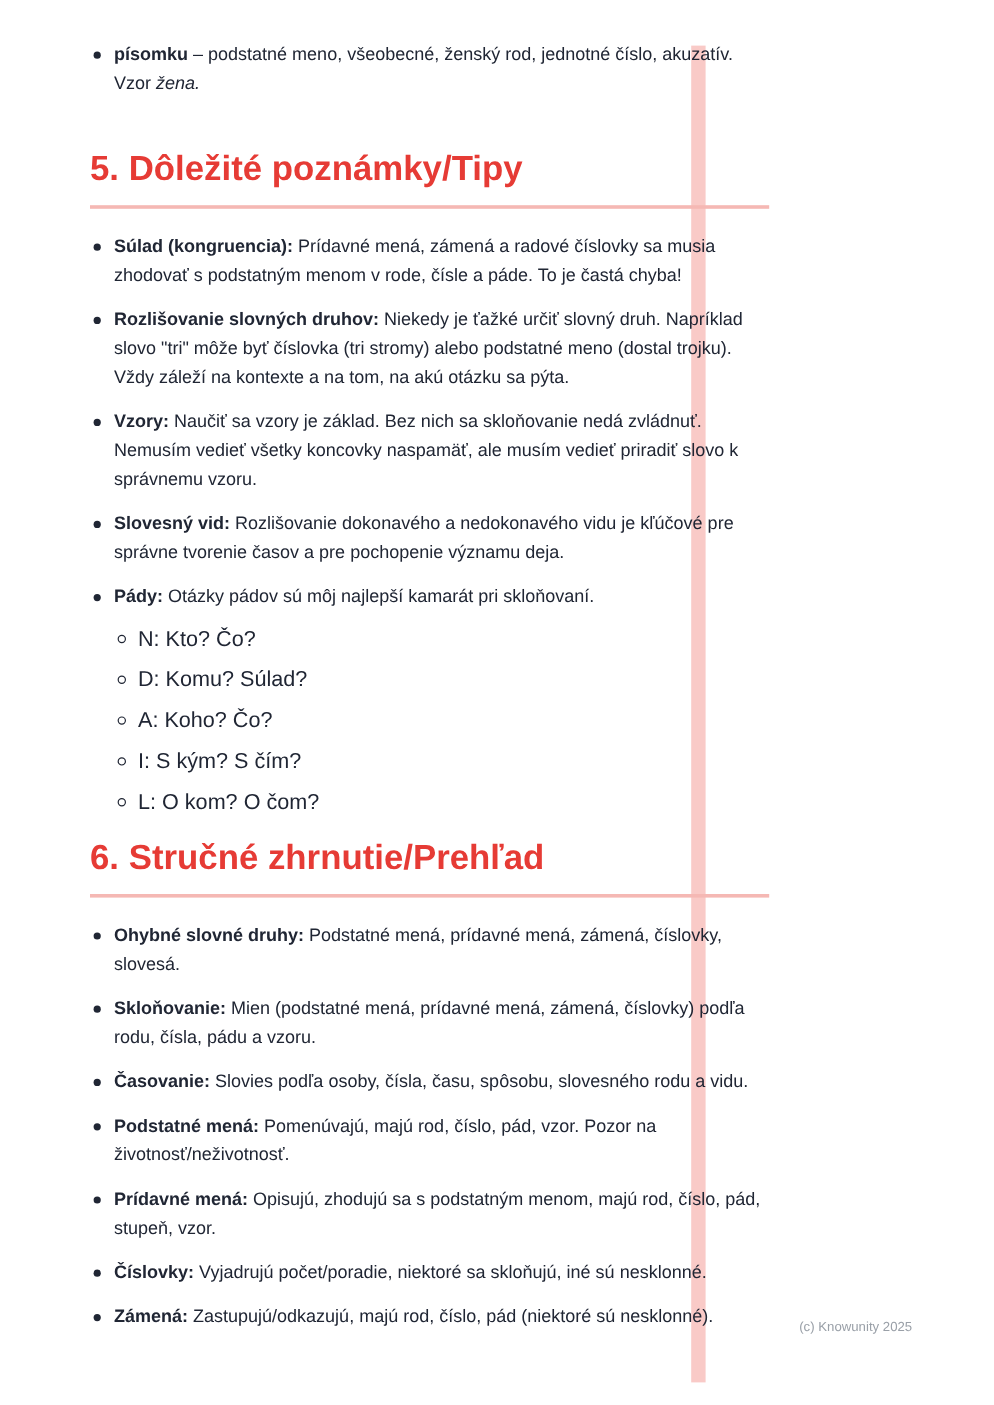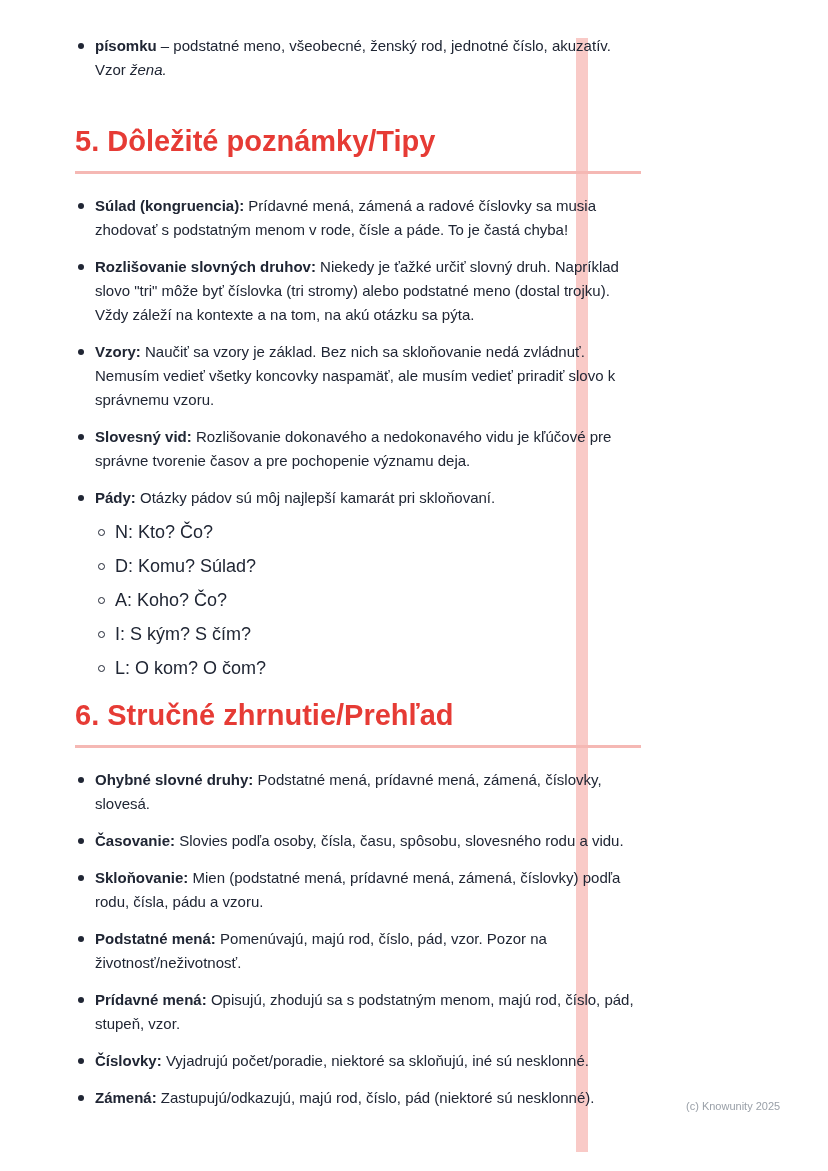--- a/index.html
+++ b/index.html
@@ -79,21 +79,21 @@
     width: 5px;
     height: 5px;
     border-radius: 50%;
     border: 1px solid var(--text, #202634);
     background: transparent;
   }
   ul.sub-bullets > li:last-child { margin-bottom: 0; }
 
   .watermark {
     position: absolute;
-    left: 686px;
+    left: 666px;
     top: 1100px;
     font-size: 11px;
     color: var(--watermark, #9aa0a8);
     z-index: 2;
     white-space: nowrap;
   }
 </style>
 </head>
 <body>
 
@@ -144,26 +144,26 @@
     </ul>
 
     <h2 class="section-title second">6. Stručné zhrnutie/Prehľad</h2>
 
     <ul class="bullets">
       <li>
         <strong class="lead">Ohybné slovné druhy:</strong>
         <span>Podstatné mená, prídavné mená, zámená, číslovky, slovesá.</span>
       </li>
       <li>
+        <strong class="lead">Skloňovanie:</strong>
+        <span>Mien (podstatné mená, prídavné mená, zámená, číslovky) podľa rodu, čísla, pádu a vzoru.</span>
+      </li>
+      <li>
         <strong class="lead">Časovanie:</strong>
         <span>Slovies podľa osoby, čísla, času, spôsobu, slovesného rodu a vidu.</span>
-      </li>
-      <li>
-        <strong class="lead">Skloňovanie:</strong>
-        <span>Mien (podstatné mená, prídavné mená, zámená, číslovky) podľa rodu, čísla, pádu a vzoru.</span>
       </li>
       <li>
         <strong class="lead">Podstatné mená:</strong>
         <span>Pomenúvajú, majú rod, číslo, pád, vzor. Pozor na životnosť/neživotnosť.</span>
       </li>
       <li>
         <strong class="lead">Prídavné mená:</strong>
         <span>Opisujú, zhodujú sa s podstatným menom, majú rod, číslo, pád, stupeň, vzor.</span>
       </li>
       <li>

